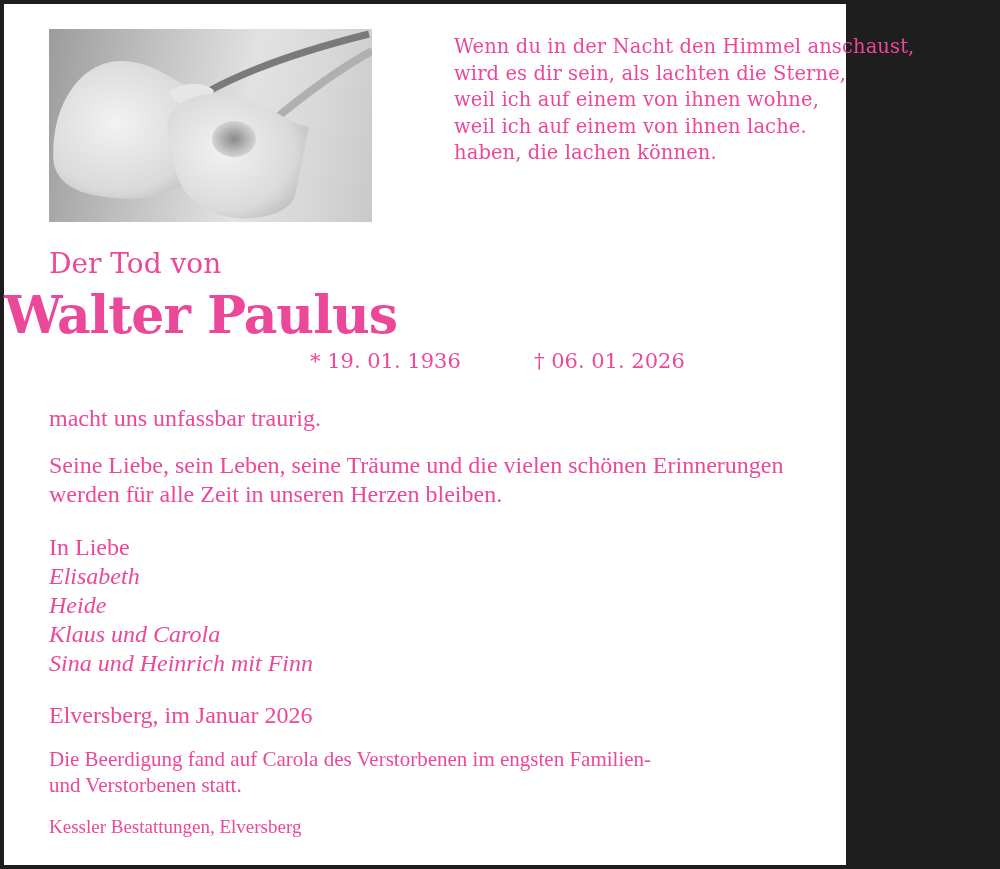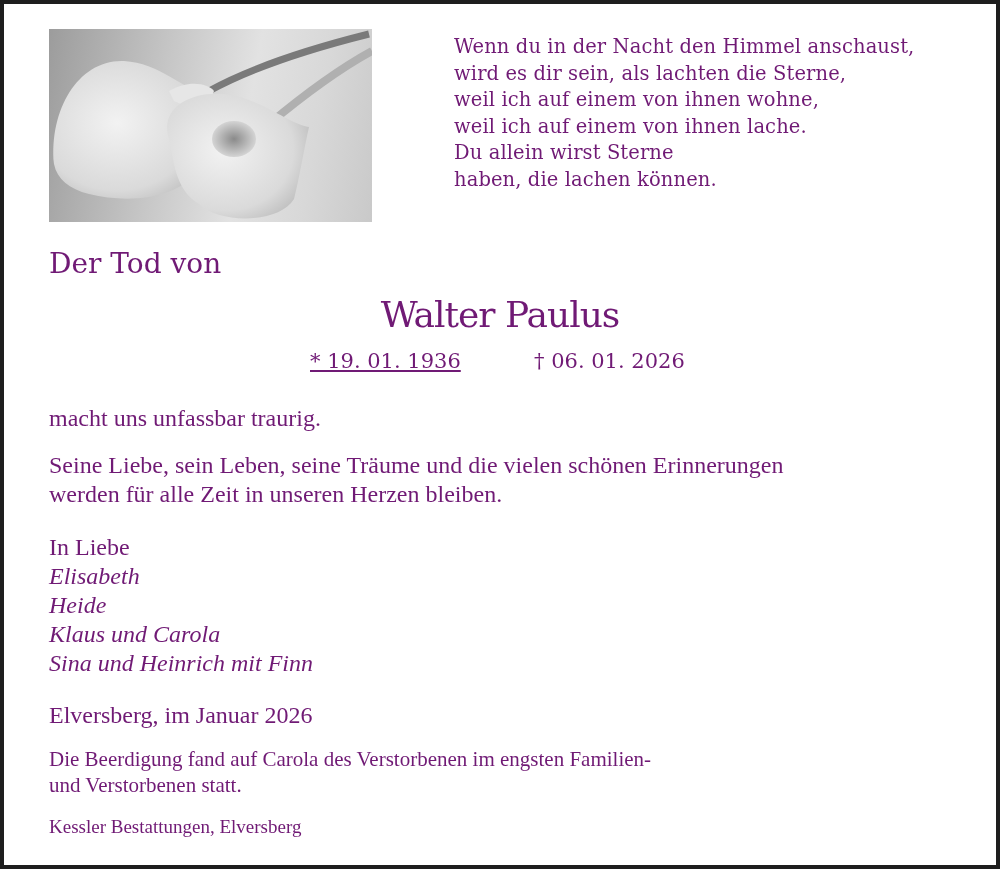--- a/index.html
+++ b/index.html
@@ -1,28 +1,28 @@
 <!DOCTYPE html>
 <html><head>
 <meta charset="utf-8">
 <style>
   html, body { margin:0; padding:0; }
   body { width:1000px; height:869px; background:#1e1e1e; position:relative; overflow:hidden; }
-  .card { position:absolute; left:4px; top:4px; width:992px; height:861px; background:#fff;
-          font-family:"DejaVu Serif","Liberation Serif",serif; color:#701a75; }
+  .card { position:absolute; left:4px; top:4px; width:842px; height:861px; background:#fff;
+          font-family:"DejaVu Serif","Liberation Serif",serif; color:#ec4899; }
   .photo { position:absolute; left:45px; top:25px; width:323px; height:193px; overflow:hidden;
            background:linear-gradient(100deg,#9c9c9c 0%,#c6c6c6 35%,#e2e2e2 60%,#d8d8d8 80%,#c9c9c9 100%); }
   .photo svg { position:absolute; left:0; top:0; }
   .poem { position:absolute; left:450px; top:30px; font-size:19.5px; line-height:26.5px; letter-spacing:0.1px; }
   .poem div { white-space:nowrap; }
   .intro { position:absolute; left:45px; top:243px; font-size:28px; }
-  .name { position:absolute; left:0; width:992px; top:280px; text-align:center; font-family:"DejaVu Serif",serif;
-          font-weight:normal; font-size:36px; letter-spacing:-1px; line-height:62px; }
+  .name { position:absolute; left:0; width:992px; top:280px; text-align:left; font-family:"DejaVu Serif",serif;
+          font-weight:bold; font-size:52px; letter-spacing:-1px; line-height:62px; }
   .dates { position:absolute; top:345px; font-size:21px; white-space:nowrap; }
-  .d-birth { left:306px;text-decoration:underline; }
+  .d-birth { left:306px; }
   .d-death { left:530px; }
   .t { position:absolute; left:45px; font-family:"Liberation Serif",serif; white-space:nowrap; }
   .s24 { font-size:24px; line-height:31px; }
   .it { font-style:italic; }
   .s20 { font-size:21px; line-height:28px; }
   .s18 { font-size:19px; line-height:27px; }
 </style>
 </head>
 <body>
 
@@ -48,21 +48,20 @@
       <path d="M120 110 C110 80 140 62 175 65 C210 68 240 95 260 98 C255 120 250 150 245 170 C230 195 170 195 150 175 C125 160 125 130 120 110 Z" fill="url(#pet)"></path>
       <ellipse cx="185" cy="110" rx="22" ry="18" fill="url(#hole)"></ellipse>
     </svg>
   </div>
 
   <div class="poem">
     <div>Wenn du in der Nacht den Himmel anschaust,</div>
     <div>wird es dir sein, als lachten die Sterne,</div>
     <div>weil ich auf einem von ihnen wohne,</div>
     <div>weil ich auf einem von ihnen lache.</div>
-    <div>Du allein wirst Sterne</div>
     <div>haben, die lachen können.</div>
   </div>
 
   <div class="intro">Der Tod von</div>
 
   <div class="name">Walter Paulus</div>
   <div class="dates d-birth">* 19. 01. 1936</div>
   <div class="dates d-death">† 06. 01. 2026</div>
 
   <div class="t s24" style="top:399px">macht uns unfassbar traurig.</div>

